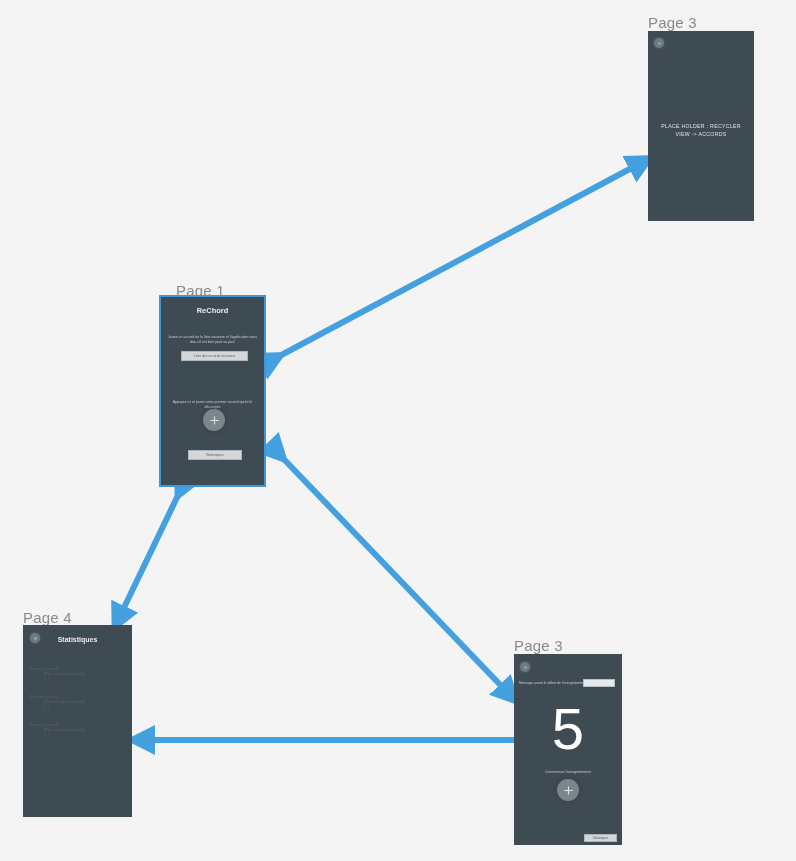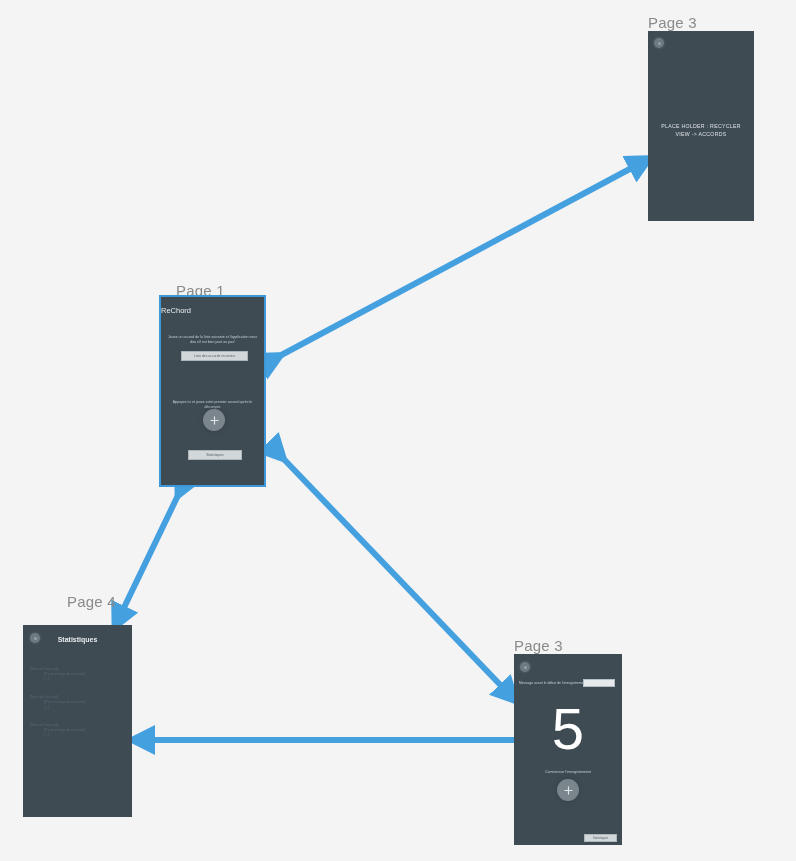--- a/index.html
+++ b/index.html
@@ -53,23 +53,23 @@
     position: absolute;
     left: 50%; top: 50%;
     width: 3px; height: 3px;
     margin: -1.5px 0 0 -1.5px;
     border-radius: 50%;
     background: #95a2aa;
   }
   .ph-title {
     position: absolute;
     width: 100%;
-    text-align: left;
+    text-align: center;
     color: #e8edf0;
-    font-weight: normal;
+    font-weight: bold;
   }
   .ph-text {
     position: absolute;
     color: #c3ccd2;
     text-align: center;
     line-height: 1.5;
   }
   .ph-btn {
     position: absolute;
     background: #d2d7da;
@@ -178,21 +178,21 @@
     <div class="ph-fab" style="left:42px; top:112px; width:22px; height:22px; font-size:11px;">
       <svg width="9" height="9" viewBox="0 0 10 10">
         <path d="M5 1 L5 9 M1 5 L9 5" stroke="#dfe5e8" stroke-width="1.3" stroke-linecap="round"></path>
       </svg>
     </div>
     <div class="ph-btn" style="left:27px; top:153px; width:54px; height:10px; font-size:3.4px;">
       <span>Statistiques</span>
     </div>
   </div>
 
-  <div class="page-label" style="left:23px; top:593px;margin-left:44px;">Page 4</div>
+  <div class="page-label" style="left:23px; top:609px;">Page 4</div>
   <div class="phone" style="left:23px; top:625px; width:109px; height:192px;">
     <div class="menu-dot" style="left:7px; top:8px; width:10px; height:10px;">
       <span class="inner"></span>
     </div>
     <div class="stat-title" style="top:11px; font-size:7px;">Statistiques</div>
 
     <div class="stat-block" style="left:7px; top:42px; font-size:3.6px;">
       <div class="l1">[Nom de l'accord]</div>
       <div class="l2">[Pourcentage de réussité]</div>
       <div class="l3">[...]</div>

